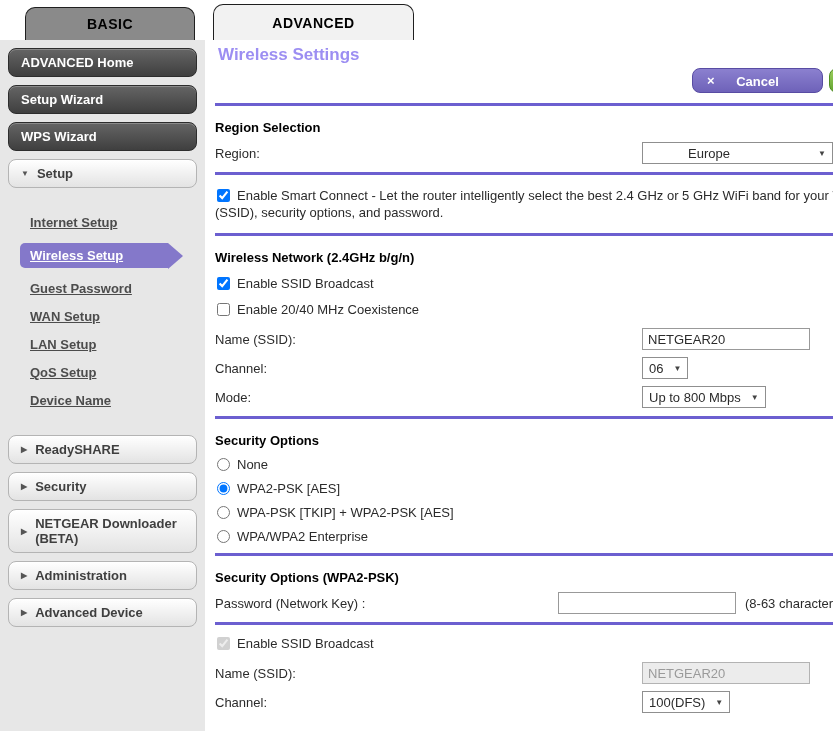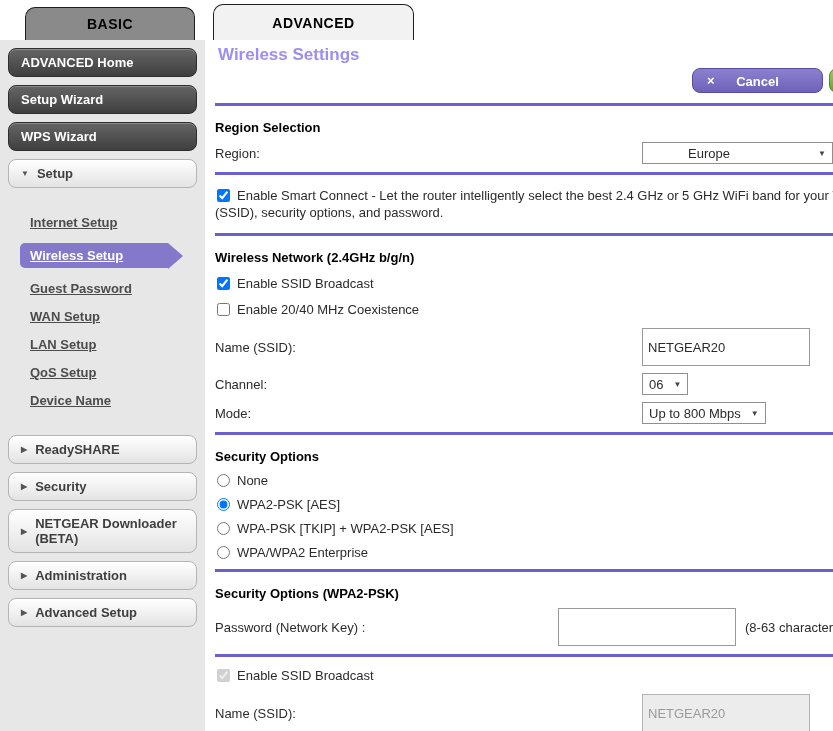--- a/index.html
+++ b/index.html
@@ -73,21 +73,21 @@
   }
   .divider { height:3px; background:#6c5fd0; margin:8px 0; }
   .sec-h { font-weight:bold; color:#000; margin:14px 0 4px 0; font-size:13px; }
   .frow { display:flex; align-items:center; margin:7px 0; }
   .frow .lbl { width:427px; flex:none; }
   .frow .lbl-short { width:343px; flex:none; }
   .chrow { display:flex; align-items:center; margin:11px 0; }
   .chrow input, .radiorow input { margin:0 7px 0 2px; }
   .radiorow { display:flex; align-items:center; margin:9px 0; }
   .tin {
-    border:1px solid #999; height:38px; padding:1px 5px; width:168px;
+    border:1px solid #999; height:22px; padding:1px 5px; width:168px;
     font:13px "Liberation Sans",sans-serif; color:#2b2b2b; background:#fff;
   }
   .tin-disabled { background:#ececec; color:#9a9a9a; border-color:#b3b3b3; }
   .tin-pass { width:178px; }
   .sel {
     display:inline-flex; align-items:center; justify-content:space-between;
     border:1px solid #8f8f8f; background:#fff; padding:2px 6px; height:22px;
     gap:10px; cursor:pointer; font-size:13px; color:#2b2b2b;
   }
   .sel-arrow { font-size:8px; color:#444; }
@@ -152,21 +152,21 @@
       <div class="sbtn sbtn-light">
         <span class="tri">▶</span>
         <span>NETGEAR Downloader (BETA)</span>
       </div>
       <div class="sbtn sbtn-light">
         <span class="tri">▶</span>
         <span>Administration</span>
       </div>
       <div class="sbtn sbtn-light">
         <span class="tri">▶</span>
-        <span>Advanced Setup</span>
+        <span>Advanced Device</span>
       </div>
     </div>
 
     <div class="content">
 
       <div class="page-title">Wireless Settings</div>
 
       <div class="toolbar">
         <button class="cancel-btn">
           <span class="cancel-x">×</span>

